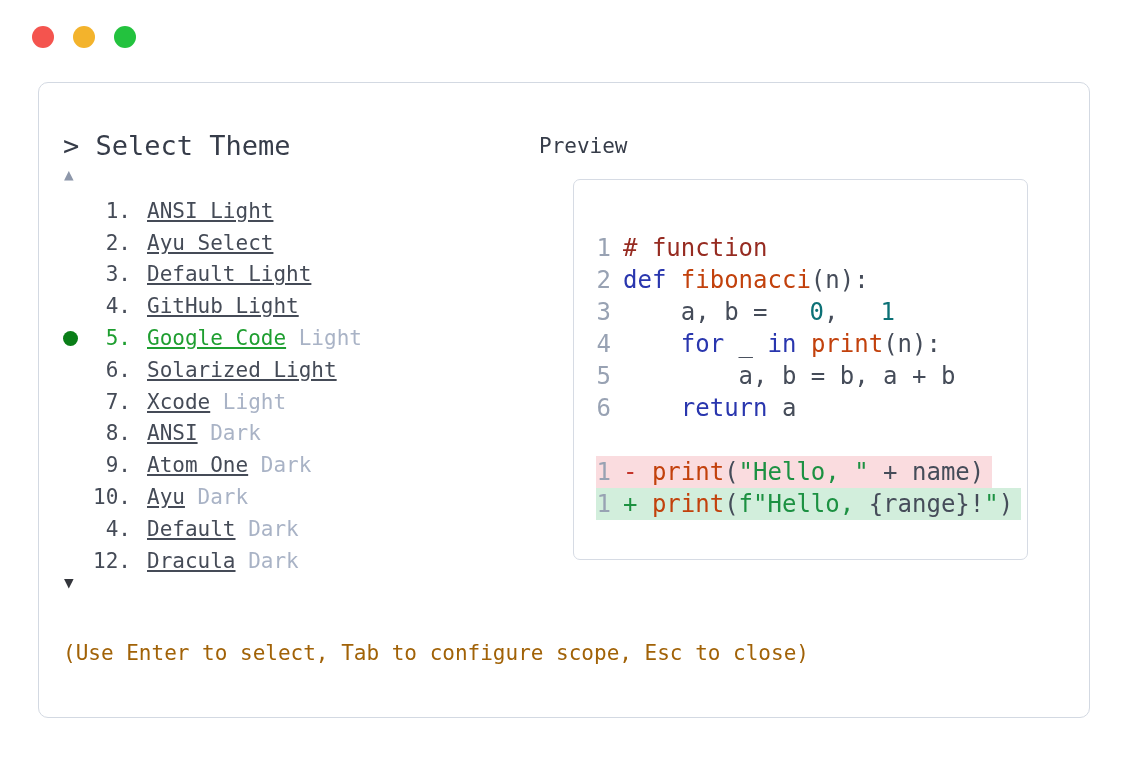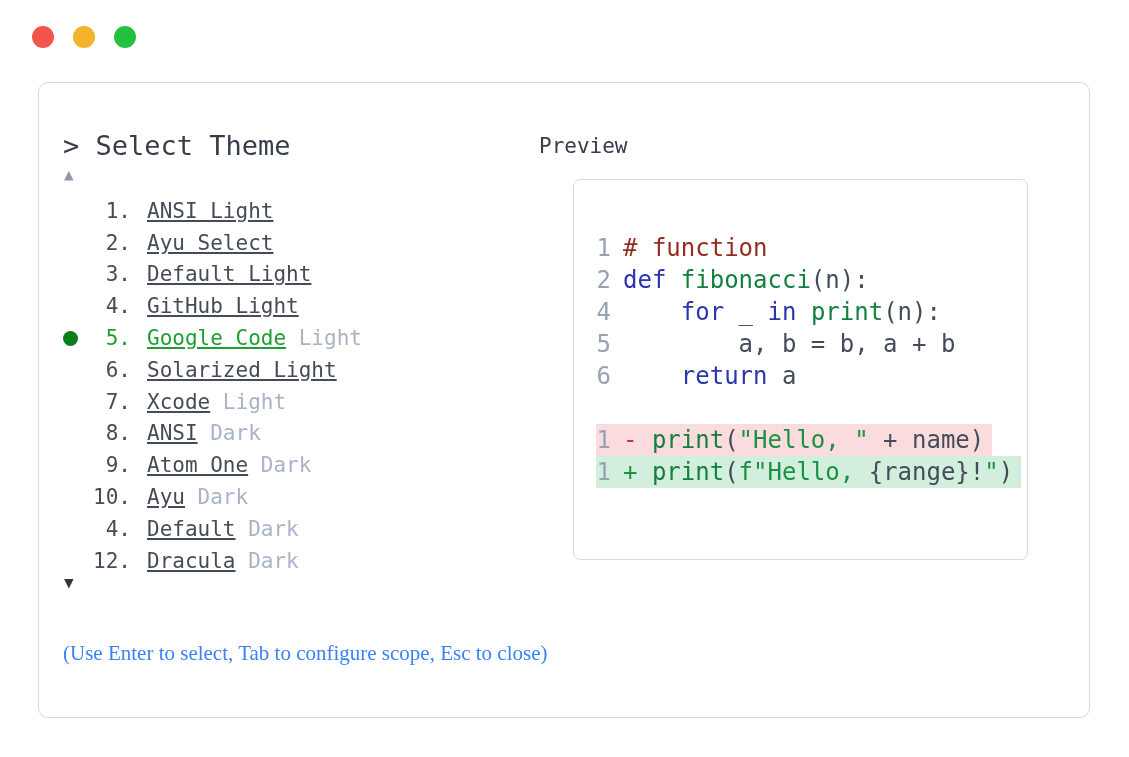--- a/index.html
+++ b/index.html
@@ -27,34 +27,34 @@
   .list{position:absolute;left:24px;top:112px;font-size:21px;}
   .row{height:31.8px;display:flex;align-items:center;white-space:pre;}
   .marker{display:inline-block;width:26px;}
   .dot{display:block;width:15px;height:15px;border-radius:50%;background:#0a7e18;}
   .num{display:inline-block;width:42px;text-align:right;color:#454b57;}
   .name{margin-left:16px;color:#454b57;text-decoration:underline;}
   .variant{color:#a9b3c6;}
   .row.selected .num,.row.selected .name{color:#1e9e30;}
   .row.selected .variant{color:#a9b3c6;}
 
-  .footer{position:absolute;left:24px;top:558px;font-size:21px;color:#3b82f6;white-space:pre;font-family:Liberation Serif, serif;}
+  .footer{position:absolute;left:24px;top:558px;font-size:21px;color:#a16207;white-space:pre;}
 
   
   .preview-box{position:absolute;left:502px;top:96px;width:455px;height:381px;
     box-sizing:border-box;border:1.5px solid #d6dbe4;border-radius:7px;background:#fff;margin-left:32px;}
   .code{position:absolute;left:22px;top:52px;font-size:24px;}
   .cl{height:32px;line-height:32px;white-space:pre;}
   .ln{display:inline-block;width:15px;text-align:right;margin-right:12px;color:#98a2b3;}
   .hl{display:inline-block;padding-right:8px;}
   .hl.del{background:#fadcdf;}
   .hl.ins{background:#d2eedc;}
   .tok.plain{color:#454c59;}
   .tok.kw{color:#2936ae;text-align:right;}
-  .tok.fn{color:#15803d;}
+  .tok.fn{color:#c2410c;}
   .tok.com{color:#962b21;}
   .tok.num{color:#0c7176;}
   .tok.str{color:#1c9142;}
   .tok.minus{color:#c4342a;}
   .tok.plus{color:#1d9140;}
 </style>
 </head>
 <body>
 
 <div class="stage">
@@ -88,20 +88,21 @@
       </div>
 
     <div class="arrow arrow-down">▼</div>
 
     <div class="footer">(Use Enter to select, Tab to configure scope, Esc to close)</div>
 
     <div class="preview-box">
       <div class="code">
           <div class="cl"><span class="ln">1</span><span class="tok com"># function</span></div>
           <div class="cl"><span class="ln">2</span><span class="tok kw">def</span><span class="tok plain"> </span><span class="tok fn">fibonacci</span><span class="tok plain">(n):</span></div>
+          <div class="cl"><span class="ln">3</span><span class="tok plain">    a, b = </span><span class="tok num">0</span><span class="tok plain">, </span><span class="tok num">1</span></div>
           <div class="cl"><span class="ln">4</span><span class="tok plain">    </span><span class="tok kw">for</span><span class="tok plain"> _ </span><span class="tok kw">in</span><span class="tok plain"> </span><span class="tok fn">print</span><span class="tok plain">(n):</span></div>
           <div class="cl"><span class="ln">5</span><span class="tok plain">        a, b = b, a + b</span></div>
           <div class="cl"><span class="ln">6</span><span class="tok plain">    </span><span class="tok kw">return</span><span class="tok plain"> a</span></div>
           <div class="cl"></div>
           <div class="cl"><span class="hl del"><span class="ln">1</span><span class="tok minus">- </span><span class="tok fn">print</span><span class="tok plain">(</span><span class="tok str">"Hello, "</span><span class="tok plain"> + name)</span></span></div>
           <div class="cl"><span class="hl ins"><span class="ln">1</span><span class="tok plus">+ </span><span class="tok fn">print</span><span class="tok plain">(</span><span class="tok str">f"Hello, </span><span class="tok plain">{range}!</span><span class="tok str">"</span><span class="tok plain">)</span></span></div>
         </div>
     </div>
 
   </div>

